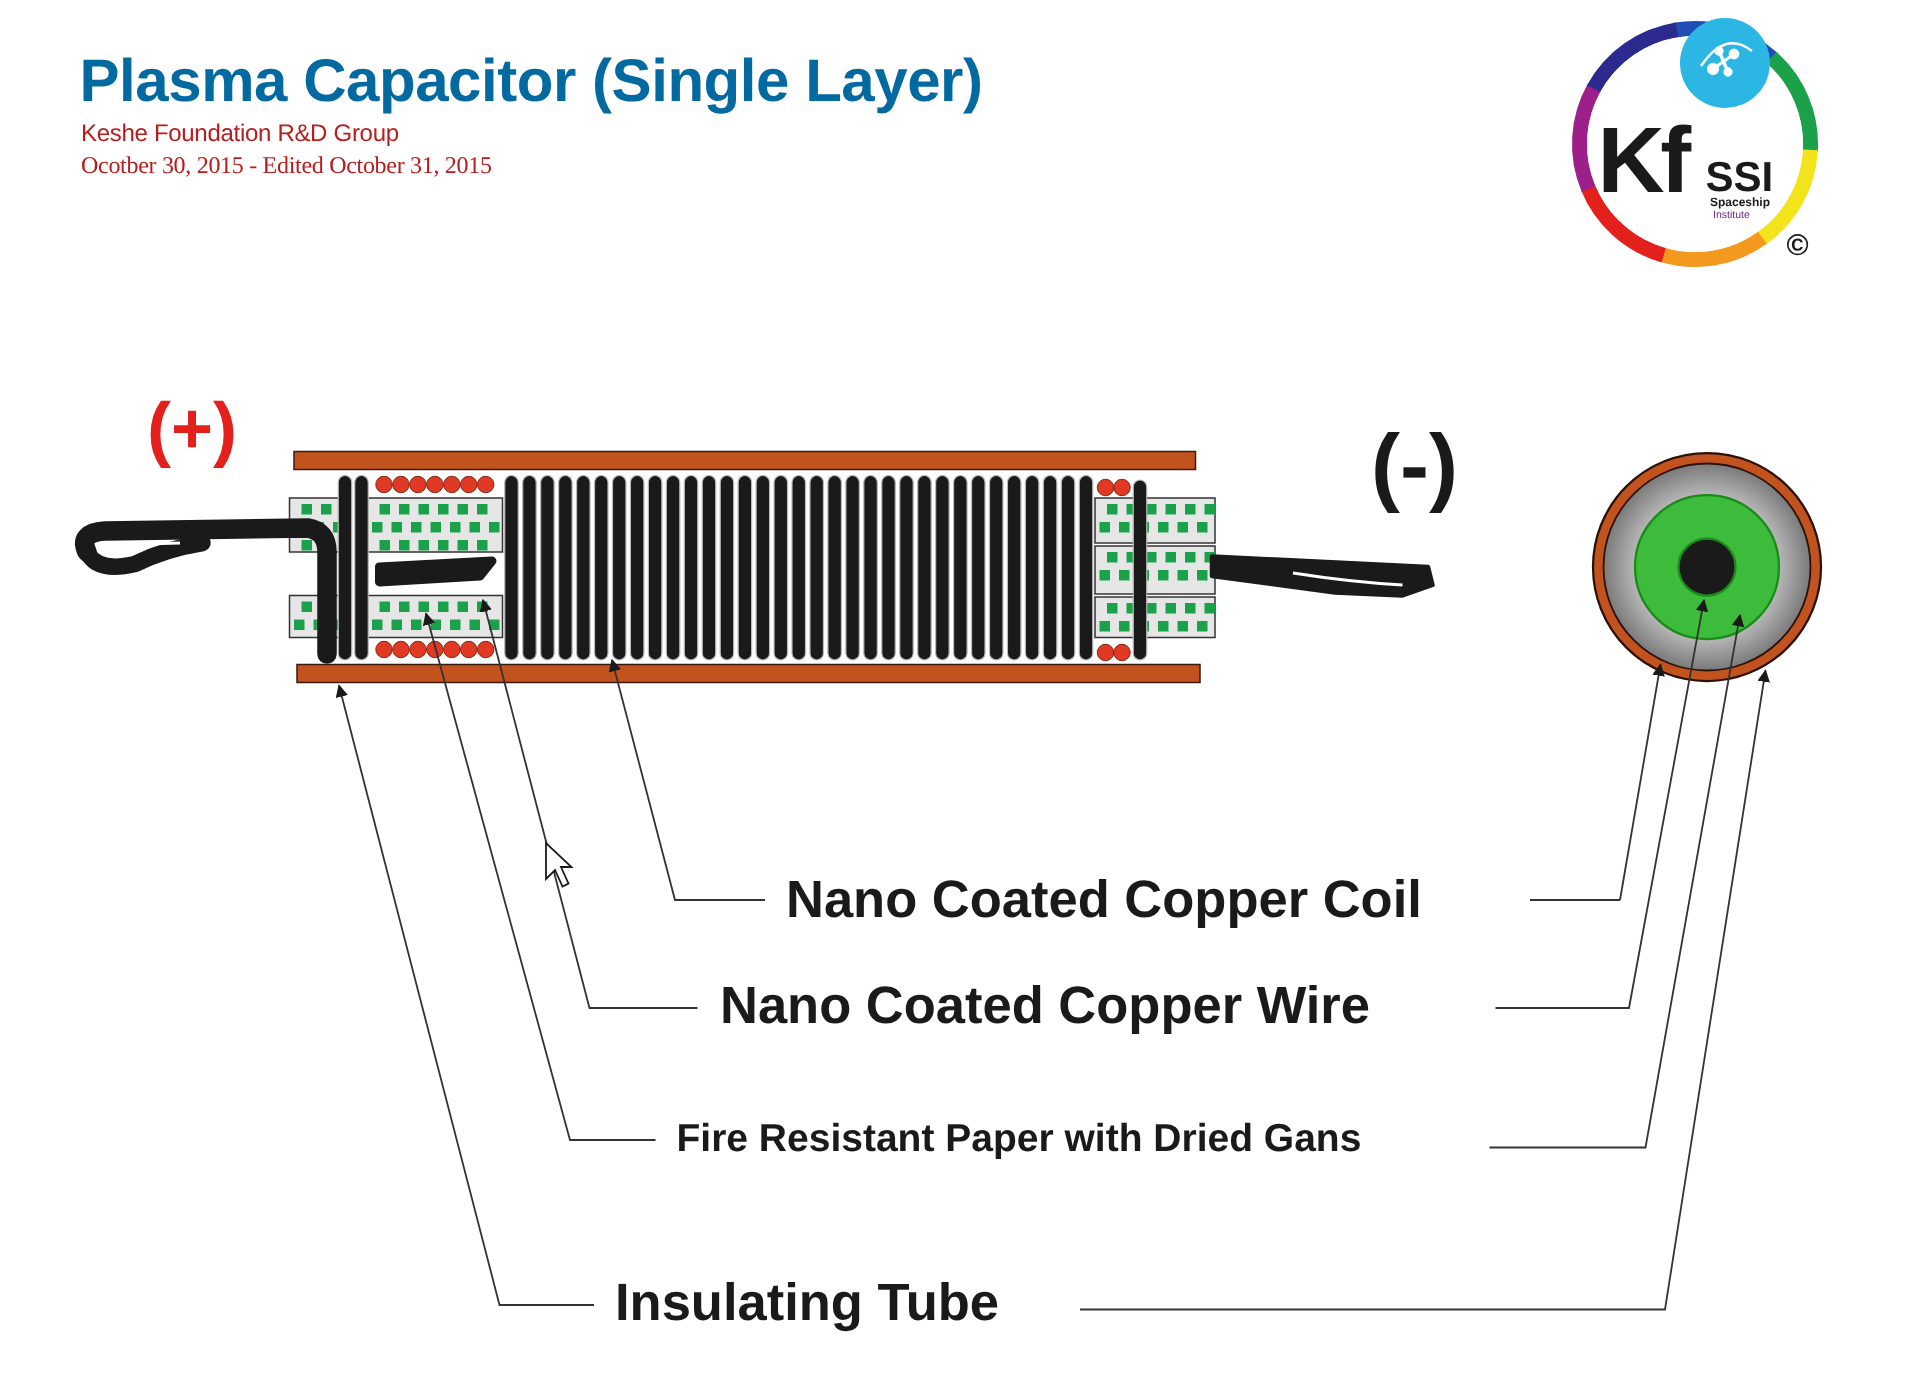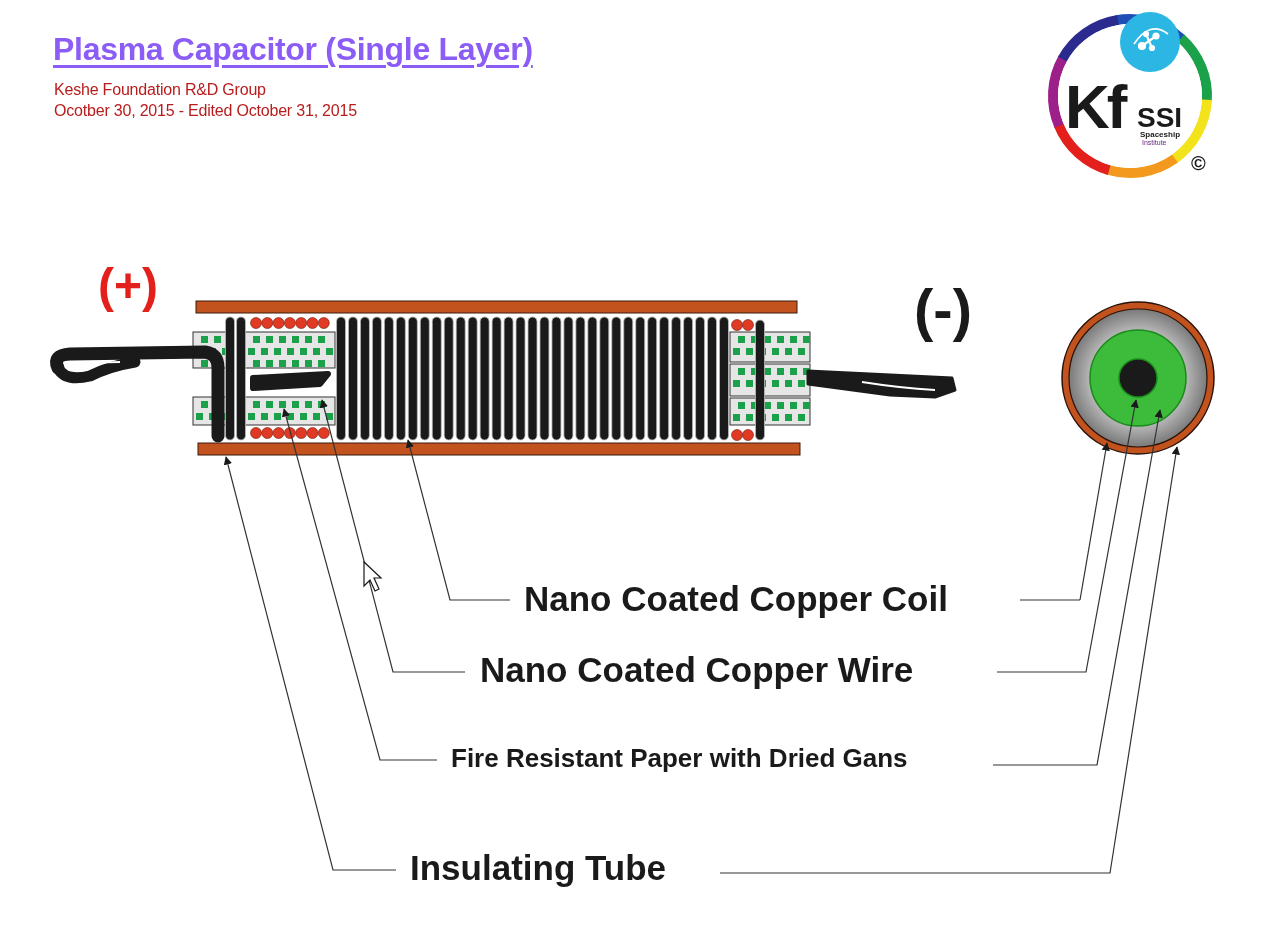--- a/index.html
+++ b/index.html
@@ -1,20 +1,20 @@
 <!DOCTYPE html>
 <html><head>
   <meta charset="utf-8">
   <style>
     html, body { margin: 0; padding: 0; background: #ffffff; }
     body { width: 1280px; height: 927px; position: relative; overflow: hidden; font-family: "Liberation Sans", sans-serif; }
-    .title { position: absolute; left: 53px; top: 32px; font-size: 32px; font-weight: bold; color: #8b5cf6; text-decoration: underline; text-decoration-thickness: 3px; text-underline-offset: 5px; letter-spacing: -0.3px; margin: 0; line-height: 1.1; }
+    .title { position: absolute; left: 53px; top: 32px; font-size: 40px; font-weight: bold; color: #0369a1; text-decoration-thickness: 3px; text-underline-offset: 5px; letter-spacing: -0.3px; margin: 0; line-height: 1.1; }
     .sub { position: absolute; left: 54px; font-size: 16px; color: #b91c1c; line-height: 1; letter-spacing: -0.2px; }
     #sub1 { top: 82px; }
-    #sub2 { top: 103px; }
+    #sub2 { top: 103px; font-family: Liberation Serif, serif; }
     svg#diagram { position: absolute; left: 0; top: 0; }
     .lbl { font-family: "Liberation Sans", sans-serif; font-weight: bold; fill: #1a1a1a; }
   </style>
 </head>
 <body>
 
 <h1 class="title">Plasma Capacitor (Single Layer)</h1>
 <div class="sub" id="sub1">Keshe Foundation R&amp;D Group</div>
 <div class="sub" id="sub2">Ocotber 30, 2015 - Edited October 31, 2015</div>
 

